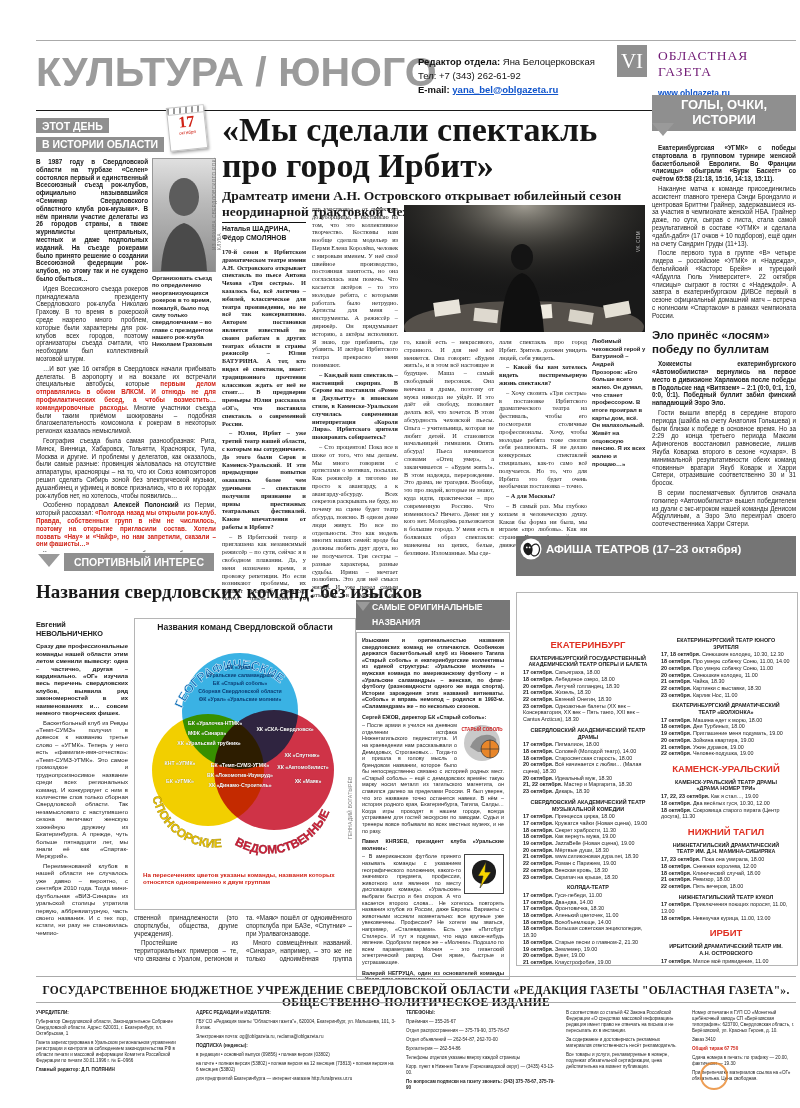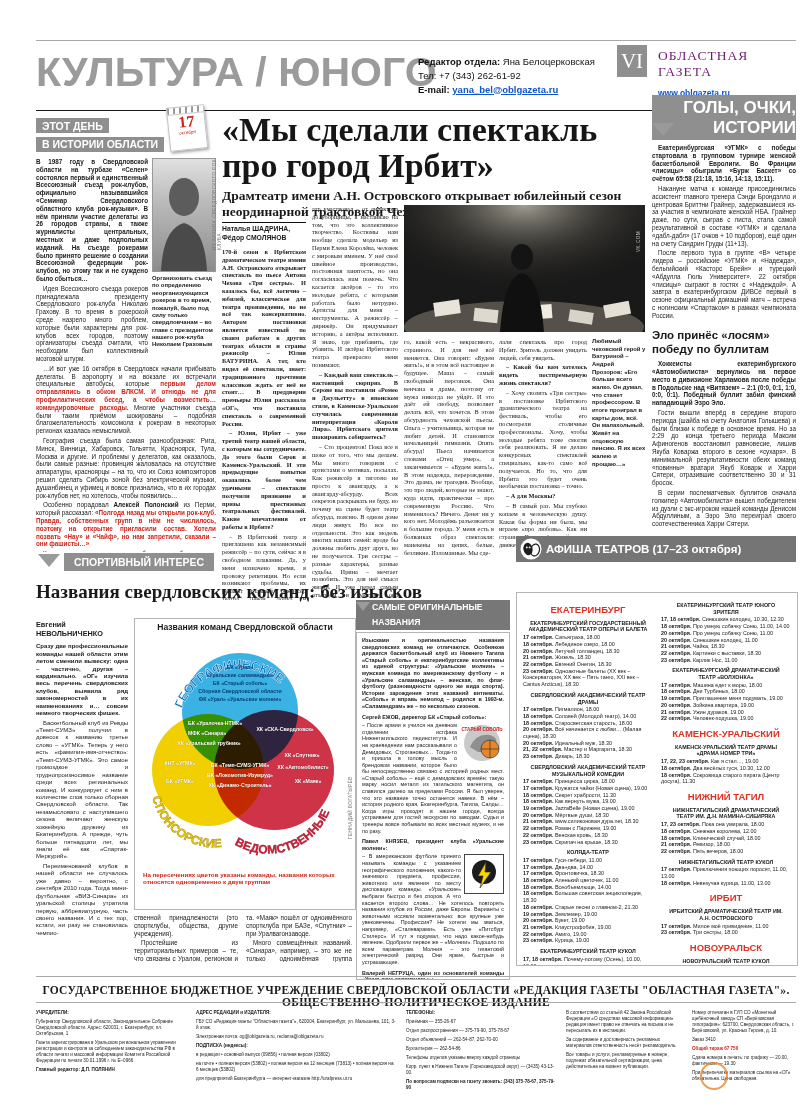--- a/index.html
+++ b/index.html
@@ -50,21 +50,21 @@
   .dgcap{color:#d02418;font-weight:bold;font-size:6.2px;line-height:1.2;text-align:left;}
   
   .onbar{background:#777;color:#fff;font-weight:bold;font-size:8.6px;line-height:15px;padding-left:16px;}
   .onbox{border:1px solid #b5b5b5;padding:4px 5px;background:#fff;}
   .on .bt{font-size:5.4px;line-height:1.22;}
   .spk{font-weight:bold;}
   .logo{float:right;margin:1px 0 2px 3px;}
   
   .pbbar{background:#757575;color:#fff;font-weight:bold;font-size:11.5px;line-height:26px;}
   .pbbox{border:1px solid #b5b5b5;background:#fff;padding:5px 6px;display:flex;gap:8px;}
-  .pbcol{width:132px;font-size:5.4px;line-height:1.24;}
+  .pbcol{width:132px;font-size:5.4px;line-height:1.24;margin-top:35px;}
   .pbrow{margin:0;}
   .pbrow.city{color:#e03022;font-weight:bold;font-size:9.5px;text-align:center;margin:6px 0 3px;}
   .pbrow.venue{font-weight:bold;text-align:center;margin:4px 4px 1px;}
   .pbrow b{font-weight:bold;}
   
   .fbig{font-family:"Liberation Serif",serif;font-weight:bold;font-size:11.5px;letter-spacing:.3px;text-align:center;}
   .fcol{font-size:4.6px;line-height:1.3;color:#222;text-align:left;}
   .fcol p{margin:0 0 3px 0;}
   .fcol .b{font-weight:bold;}
   .fcol .red{color:#d02418;font-weight:bold;}
@@ -175,21 +175,21 @@
   <div class="abs bt ser" style="left:499px;top:338px;width:88px;height:218px;overflow:hidden;">
     <p class="nf">лали спектакль про город Ирбит. Зритель должен увидеть людей, себя увидеть.</p>
     <p class="q">– Какой бы вам хотелось видеть постпремьерную жизнь спектакля?</p>
     <p>– Хочу свозить «Три сестры» в постановке Ирбитского драматического театра на фестиваль, чтобы его посмотрели столичные профессионалы. Хочу, чтобы молодые ребята тоже смогли себя реализовать. Я не делаю конкурсных спектаклей специально, как-то само всё получается. Но то, что для Ирбита это будет очень необычная постановка – точно.</p>
     <p class="q">– А для Москвы?</p>
     <p>– В самый раз. Мы глубоко копаем в человеческую душу. Какая бы форма ни была, мы играем «про любовь». Как ни странно. Ведь всё в этой пьесе движется именно любовью.</p>
     <p class="rt nf">▪</p>
   </div>
   <div class="abs pq" style="left:592px;top:338px;width:54px;height:218px;overflow:hidden;">Любимый чеховский герой у Батуриной – Андрей Прозоров: «Его больше всего жалко. Он думал, что станет профессором. В итоге проиграл в карты дом, всё. Он малахольный. Живёт на отцовскую пенсию. Я их всех жалею и прощаю…»</div>
 
-  <div class="abs bar" style="left:652px;top:95px;width:144px;font-size:17px;text-align:right;padding:3px 0;">
+  <div class="abs bar" style="left:652px;top:95px;width:144px;font-size:13px;text-align:center;padding:3px 0;">
     <div>ГОЛЫ, ОЧКИ,</div>
     <div>ИСТОРИИ</div>
   </div>
   <div class="abs tri" style="left:652px;top:123px;"></div>
   <div class="abs sb" style="left:652px;top:140px;width:144px;height:412px;overflow:hidden;">
     <div class="bt" style="margin-top:4px;">
       <p class="lead nf">Екатеринбургская «УГМК» с победы стартовала в групповом турнире женской баскетбольной Евролиги. Во Франции «лисицы» обыграли «Бурж Баскет» со счётом 65:58 (21:18, 15:16, 14:13, 15:11).</p>
       <p>Накануне матча к команде присоединились ассистент главного тренера Сэнди Брондэлло и центровая Бриттни Грайнер, задержавшиеся из-за участия в чемпионате женской НБА. Грайнер даже, по сути, сыграв с листа, стала самой результативной в составе «УГМК» и сделала «дабл-дабл» (17 очков + 10 подборов), ещё один на счету Сандрин Груды (11+13).</p>
       <p>После первого тура в группе «В» четыре лидера – российские «УГМК» и «Надежда», бельгийский «Касторс Брейн» и турецкий «Абдулла Гюль Университет». 22 октября «лисицы» сыграют в гостях с «Надеждой». А завтра в екатеринбургском ДИВСе первый в сезоне официальный домашний матч – встреча с ногинским «Спартаком» в рамках чемпионата России.</p>
     </div>
@@ -296,21 +296,21 @@
             <polygon points="22,8 14,22 19,22 16,34 27,18 21,18" fill="#f6d500" stroke="#222" stroke-width="0.6"></polygon>
           </svg>
         </div>
         <p class="nf">– В американском футболе принято называть команды с указанием географического положения, какого-то значимого предмета, профессии, животного или явления по месту дислокации команды. «Уральские» выбрали быстро и без споров. А что касается второго слова… Не хотелось повторять названия клубов из России, даже Европы. Варианты с животными иссякли моментально: все крупные уже увековечены. Профессия? Не хотели мы зваться, например, «Сталеварами». Есть уже «Питсбург Стилерс». И тут я подумал, что надо какое-нибудь явление. Одобрили первое же – «Молнии». Подошло по всем параметрам. Молния – это гигантский электрический разряд. Они яркие, быстрые и устрашающие.</p>
         <p class="spk nf" style="margin-top:4px;clear:right;">Валерий НЕГРУЦА, один из основателей команды «Уральские саламандры»:</p>
 
       </div>
     </div>
   </div>
 
-  <div class="abs pbbar" style="left:516px;top:536px;width:280px;height:26px;">
+  <div class="abs pbbar" style="left:516px;top:536px;width:280px;height:40px;">
     <svg class="abs" style="left:4px;top:2px;" width="22" height="22">
       <circle cx="11" cy="11" r="10.5" fill="#fff"></circle>
       <ellipse cx="8" cy="11" rx="4.6" ry="6.2" fill="#1c1c1c" transform="rotate(-12 8 11)"></ellipse>
       <ellipse cx="15" cy="12" rx="4.4" ry="6" fill="none" stroke="#1c1c1c" stroke-width="1.2" transform="rotate(14 15 12)"></ellipse>
       <circle cx="6.8" cy="9.4" r="0.9" fill="#fff"></circle>
       <circle cx="9.6" cy="9.4" r="0.9" fill="#fff"></circle>
     </svg>
     <span style="margin-left:30px;">АФИША ТЕАТРОВ (17–23 октября)</span>
   </div>
   <div class="abs pbbox" style="left:516px;top:592px;width:268px;height:362px;overflow:hidden;">

